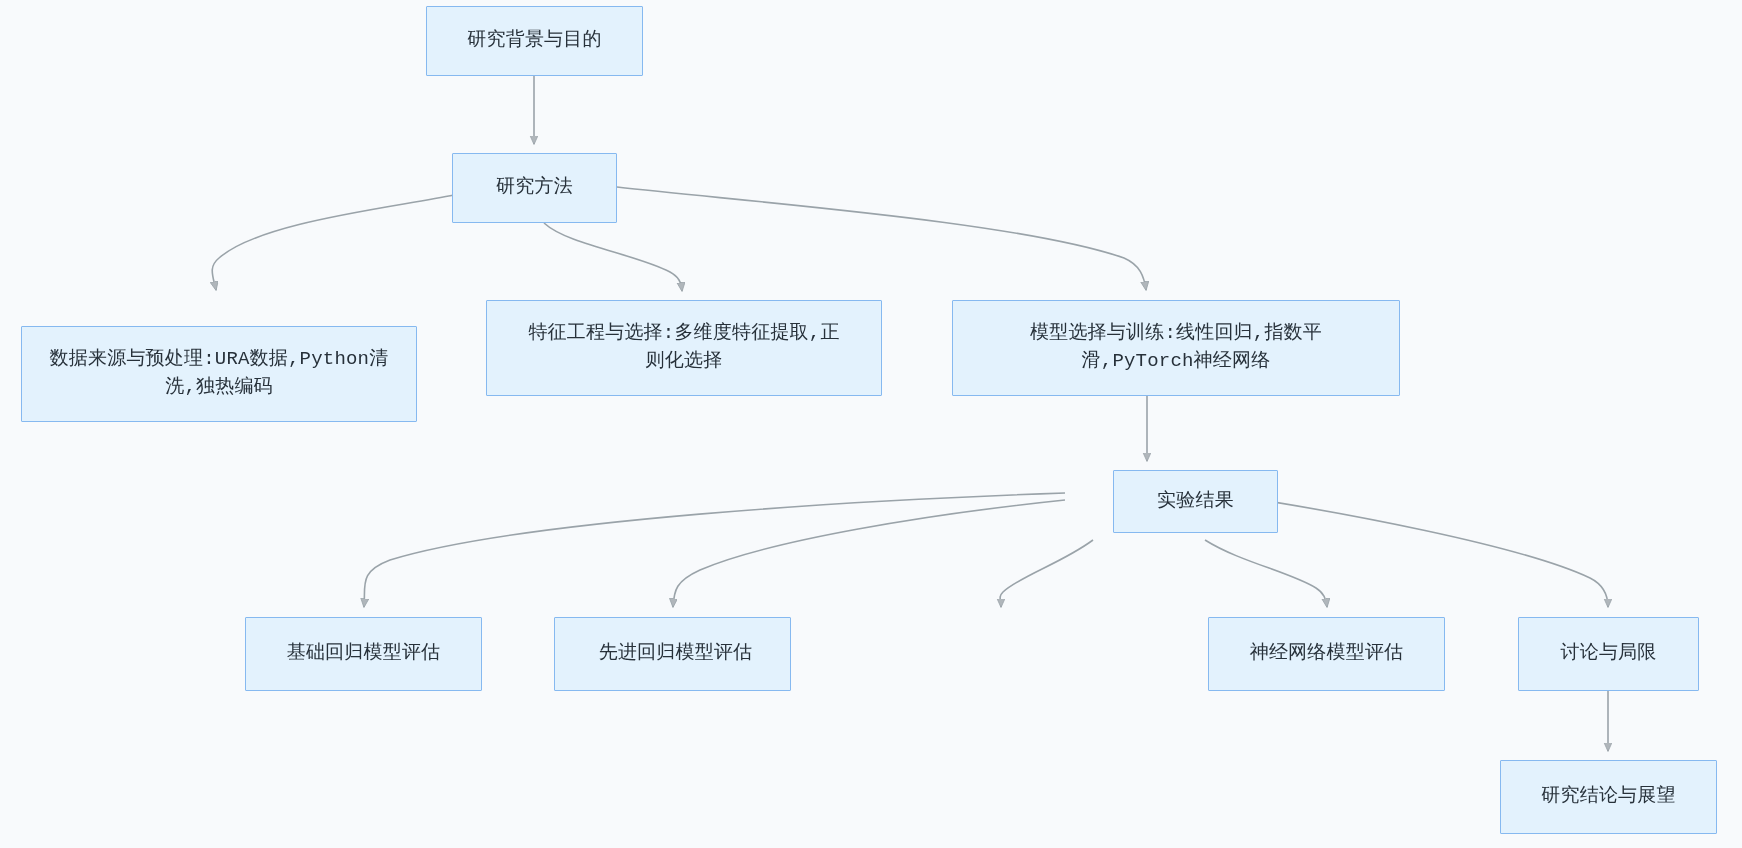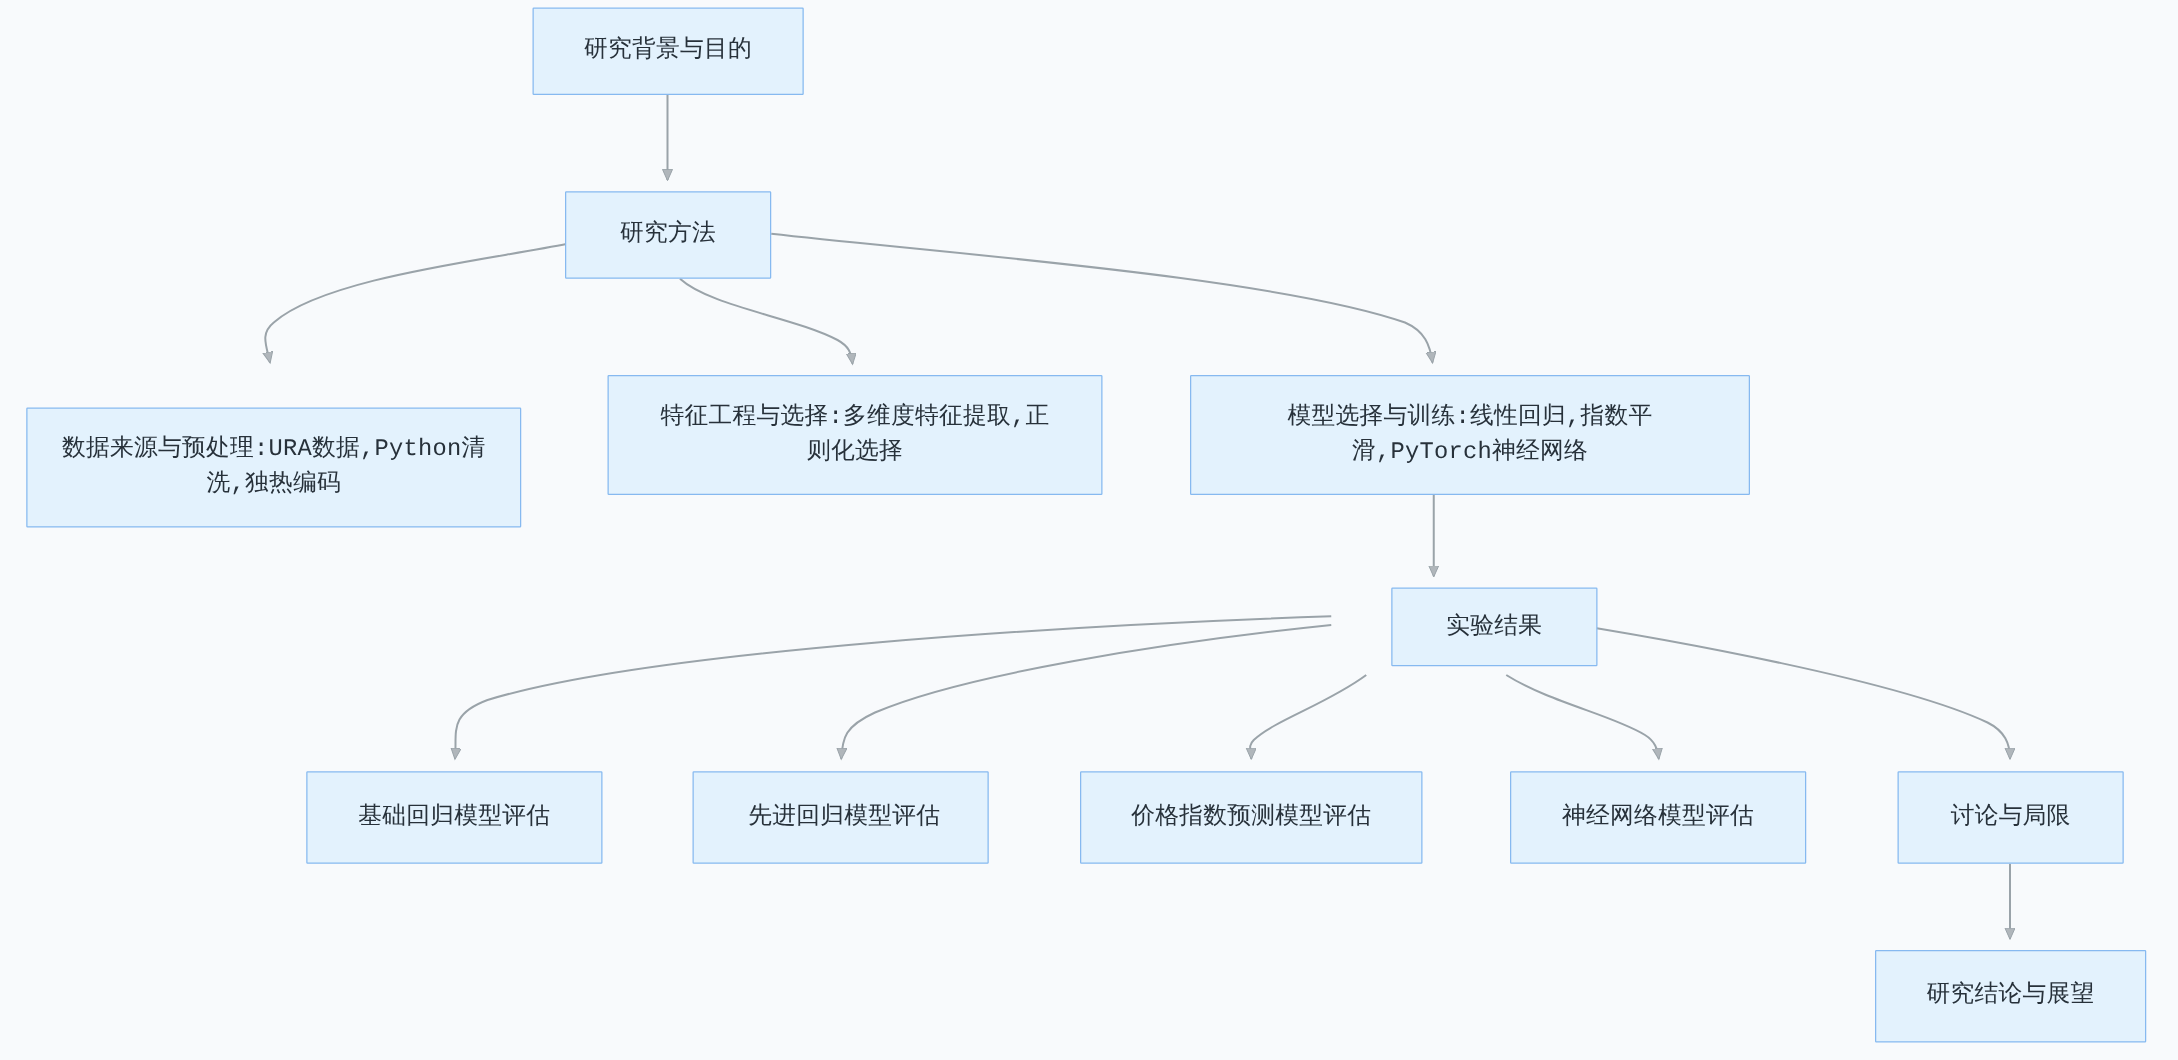--- a/index.html
+++ b/index.html
@@ -103,23 +103,20 @@
   </div>
 
   <div class="node" style="left:245px; top:617px; width:237px; height:74px;">
     <span class="node-label">基础回归模型评估</span>
   </div>
 
   <div class="node" style="left:554px; top:617px; width:237px; height:74px;padding-left:16px;">
     <span class="node-label">先进回归模型评估</span>
   </div>
 
-  <div class="node" style="left:864px; top:617px; width:274px; height:74px;">
-    <span class="node-label">价格指数预测模型评估</span>
-  </div>
 
   <div class="node" style="left:1208px; top:617px; width:237px; height:74px;">
     <span class="node-label">神经网络模型评估</span>
   </div>
 
   <div class="node" style="left:1518px; top:617px; width:181px; height:74px;">
     <span class="node-label">讨论与局限</span>
   </div>
 
   <div class="node" style="left:1500px; top:760px; width:217px; height:74px;">

